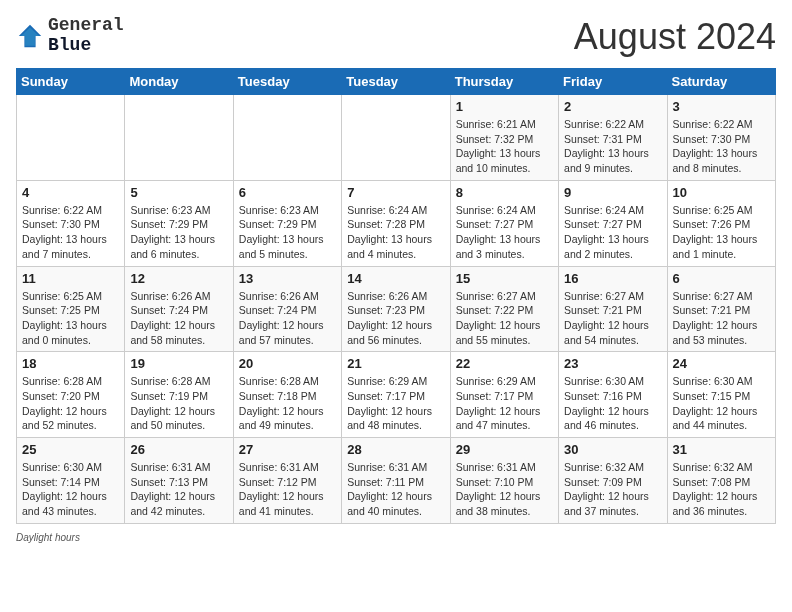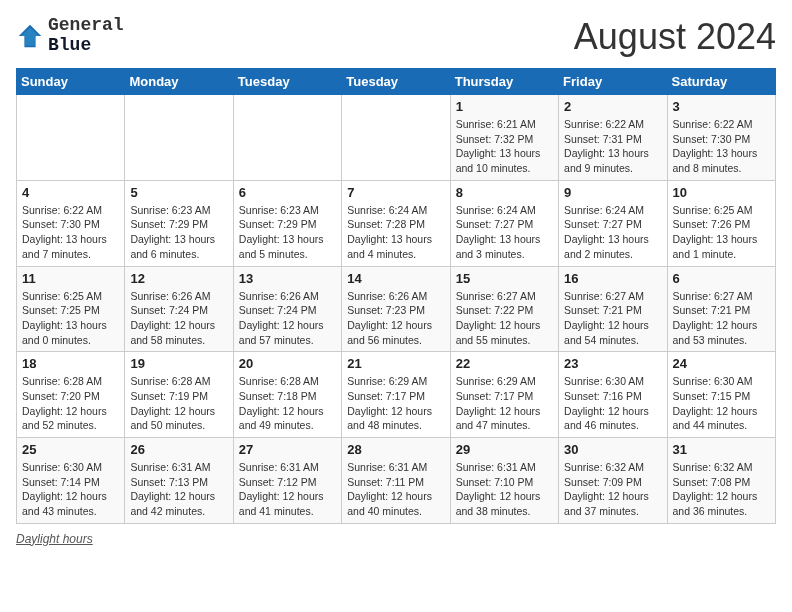--- a/index.html
+++ b/index.html
@@ -81,23 +81,22 @@
     .day-info {
       font-size: 10.5px;
       color: #333;
       line-height: 1.4;
     }
     .empty-cell {
       background: #fff !important;
     }
     .footer {
       margin-top: 8px;
-      font-size: 12px;
+      font-size: 10px;
       color: #555;
-      text-decoration: underline;
     }
   </style>
 </head>
 <body>
 
 <div class="header">
   <div class="logo">
     <svg class="logo-icon" viewBox="0 0 40 40" xmlns="http://www.w3.org/2000/svg">
       <polygon points="20,4 36,20 28,20 28,36 12,36 12,20 4,20" fill="#1a6bb5"></polygon>
       <polygon points="20,8 33,20 27,20 27,34 13,34 13,20 7,20" fill="#3399cc" opacity="0.5"></polygon>

